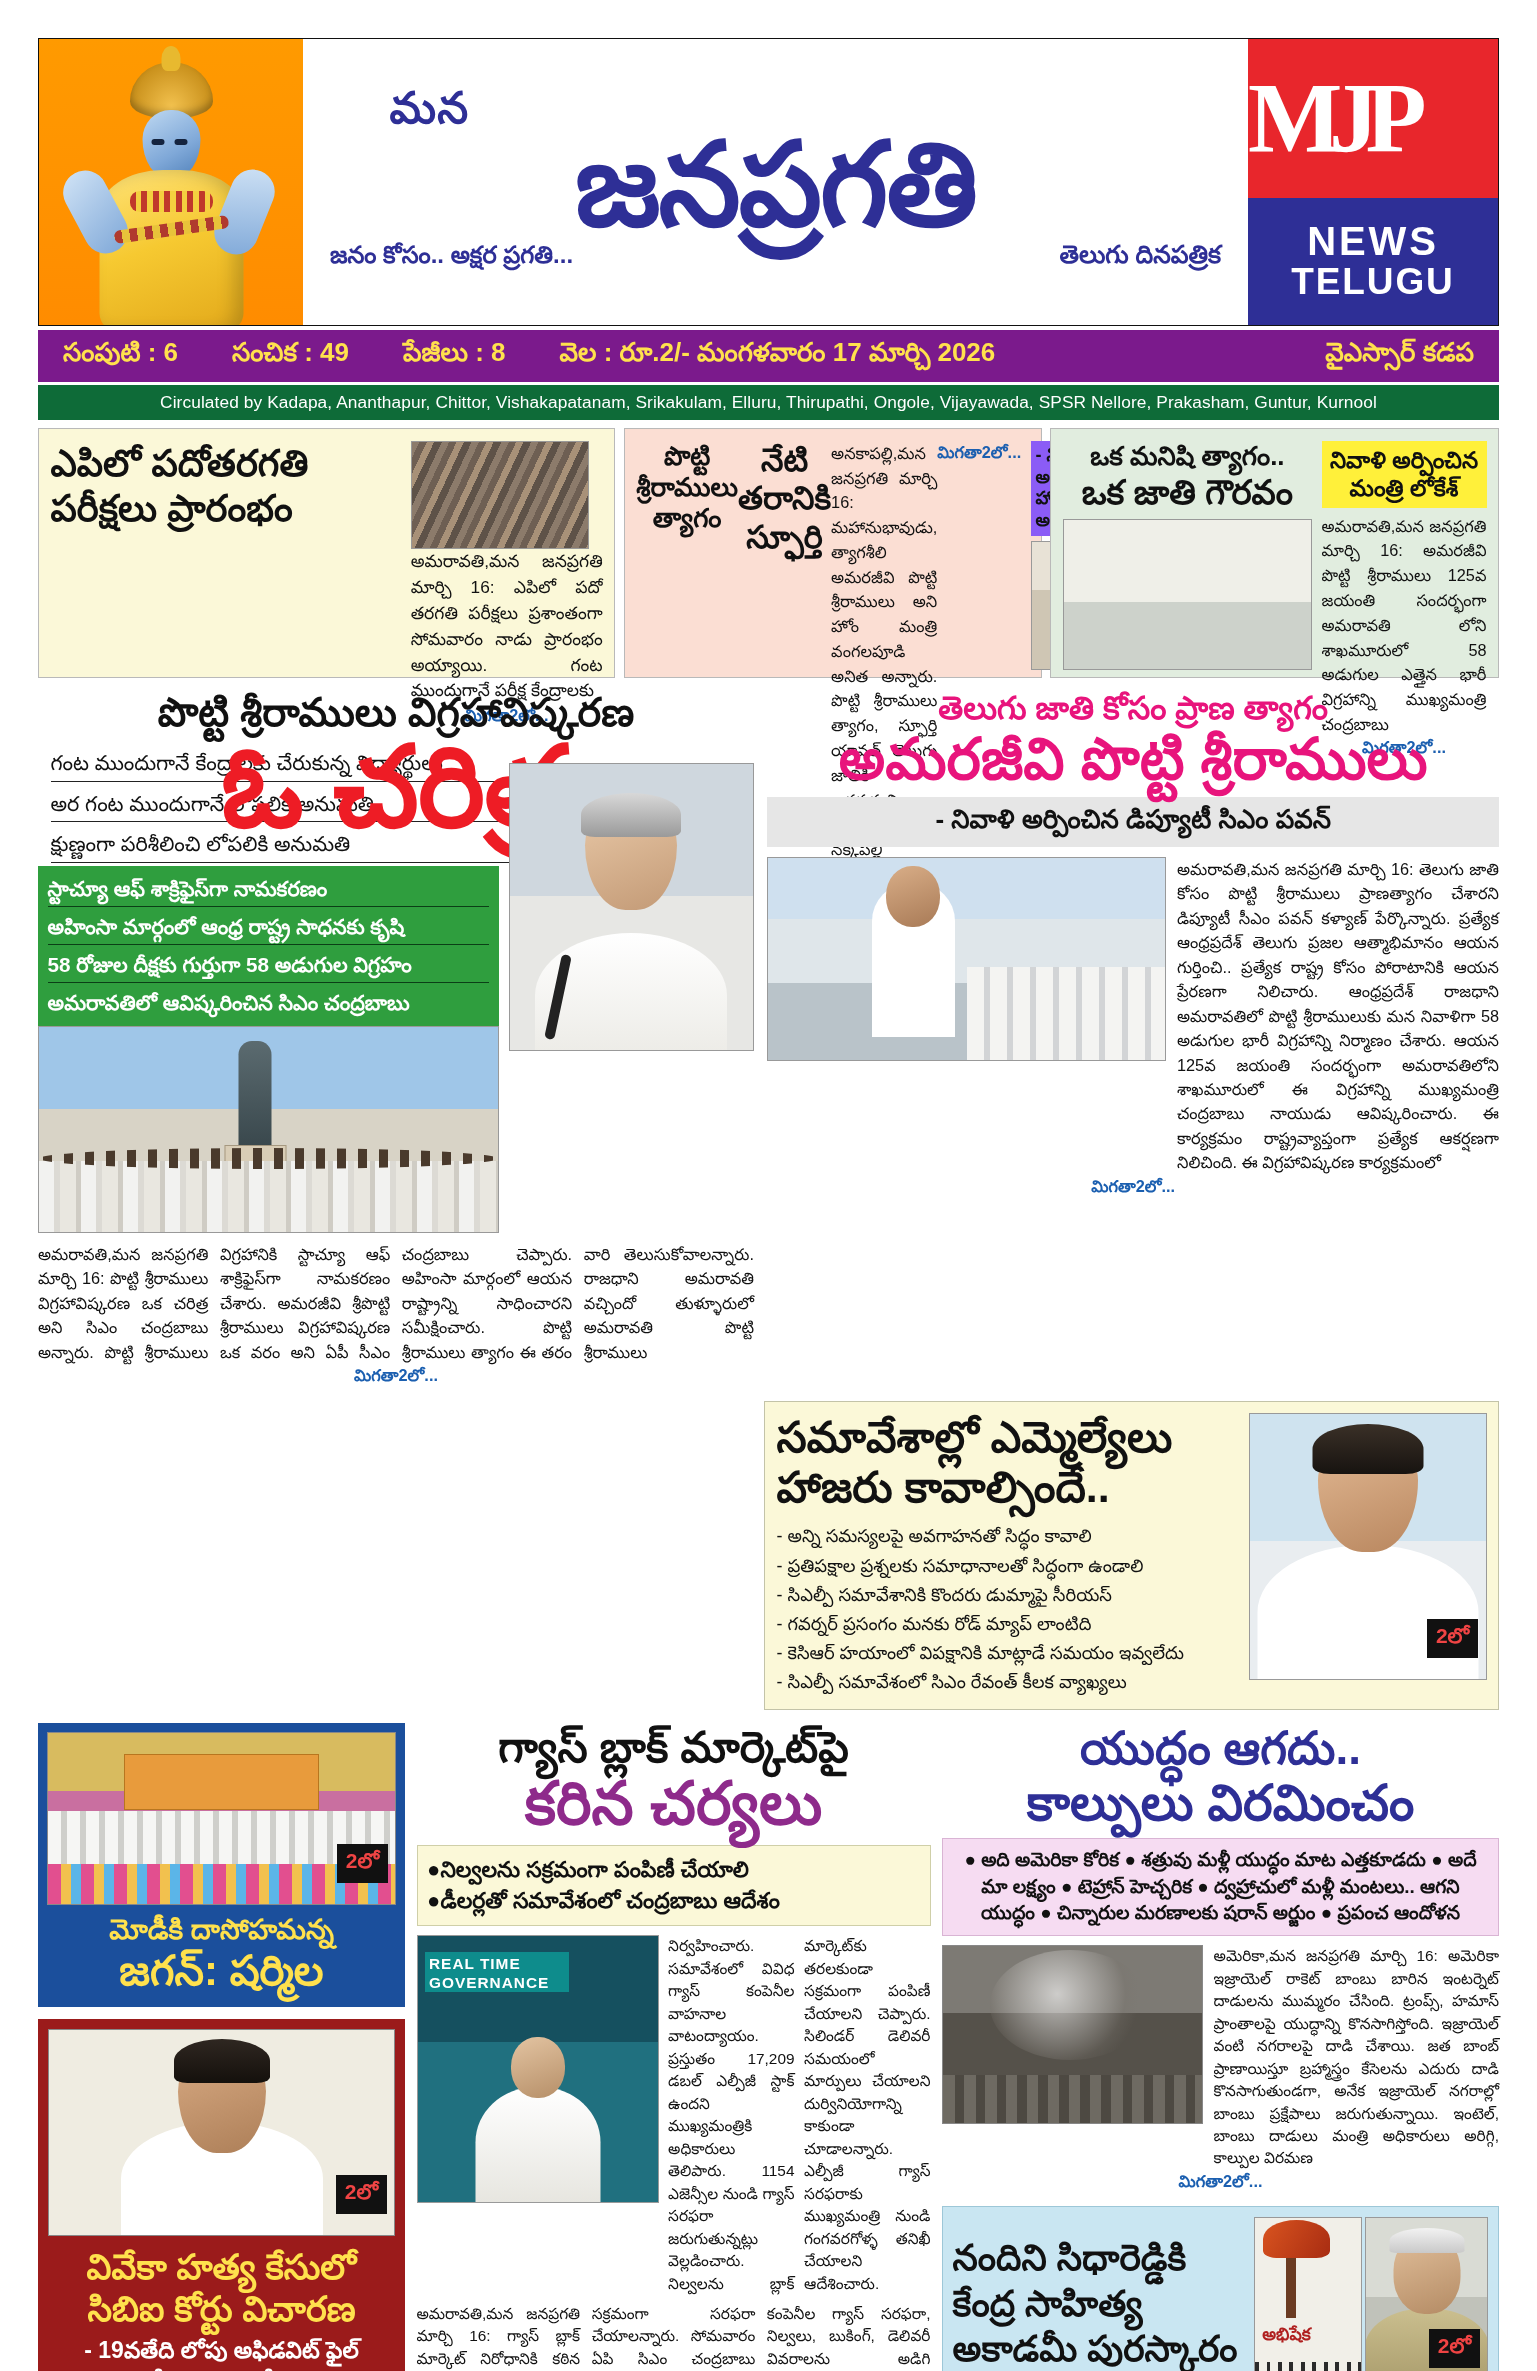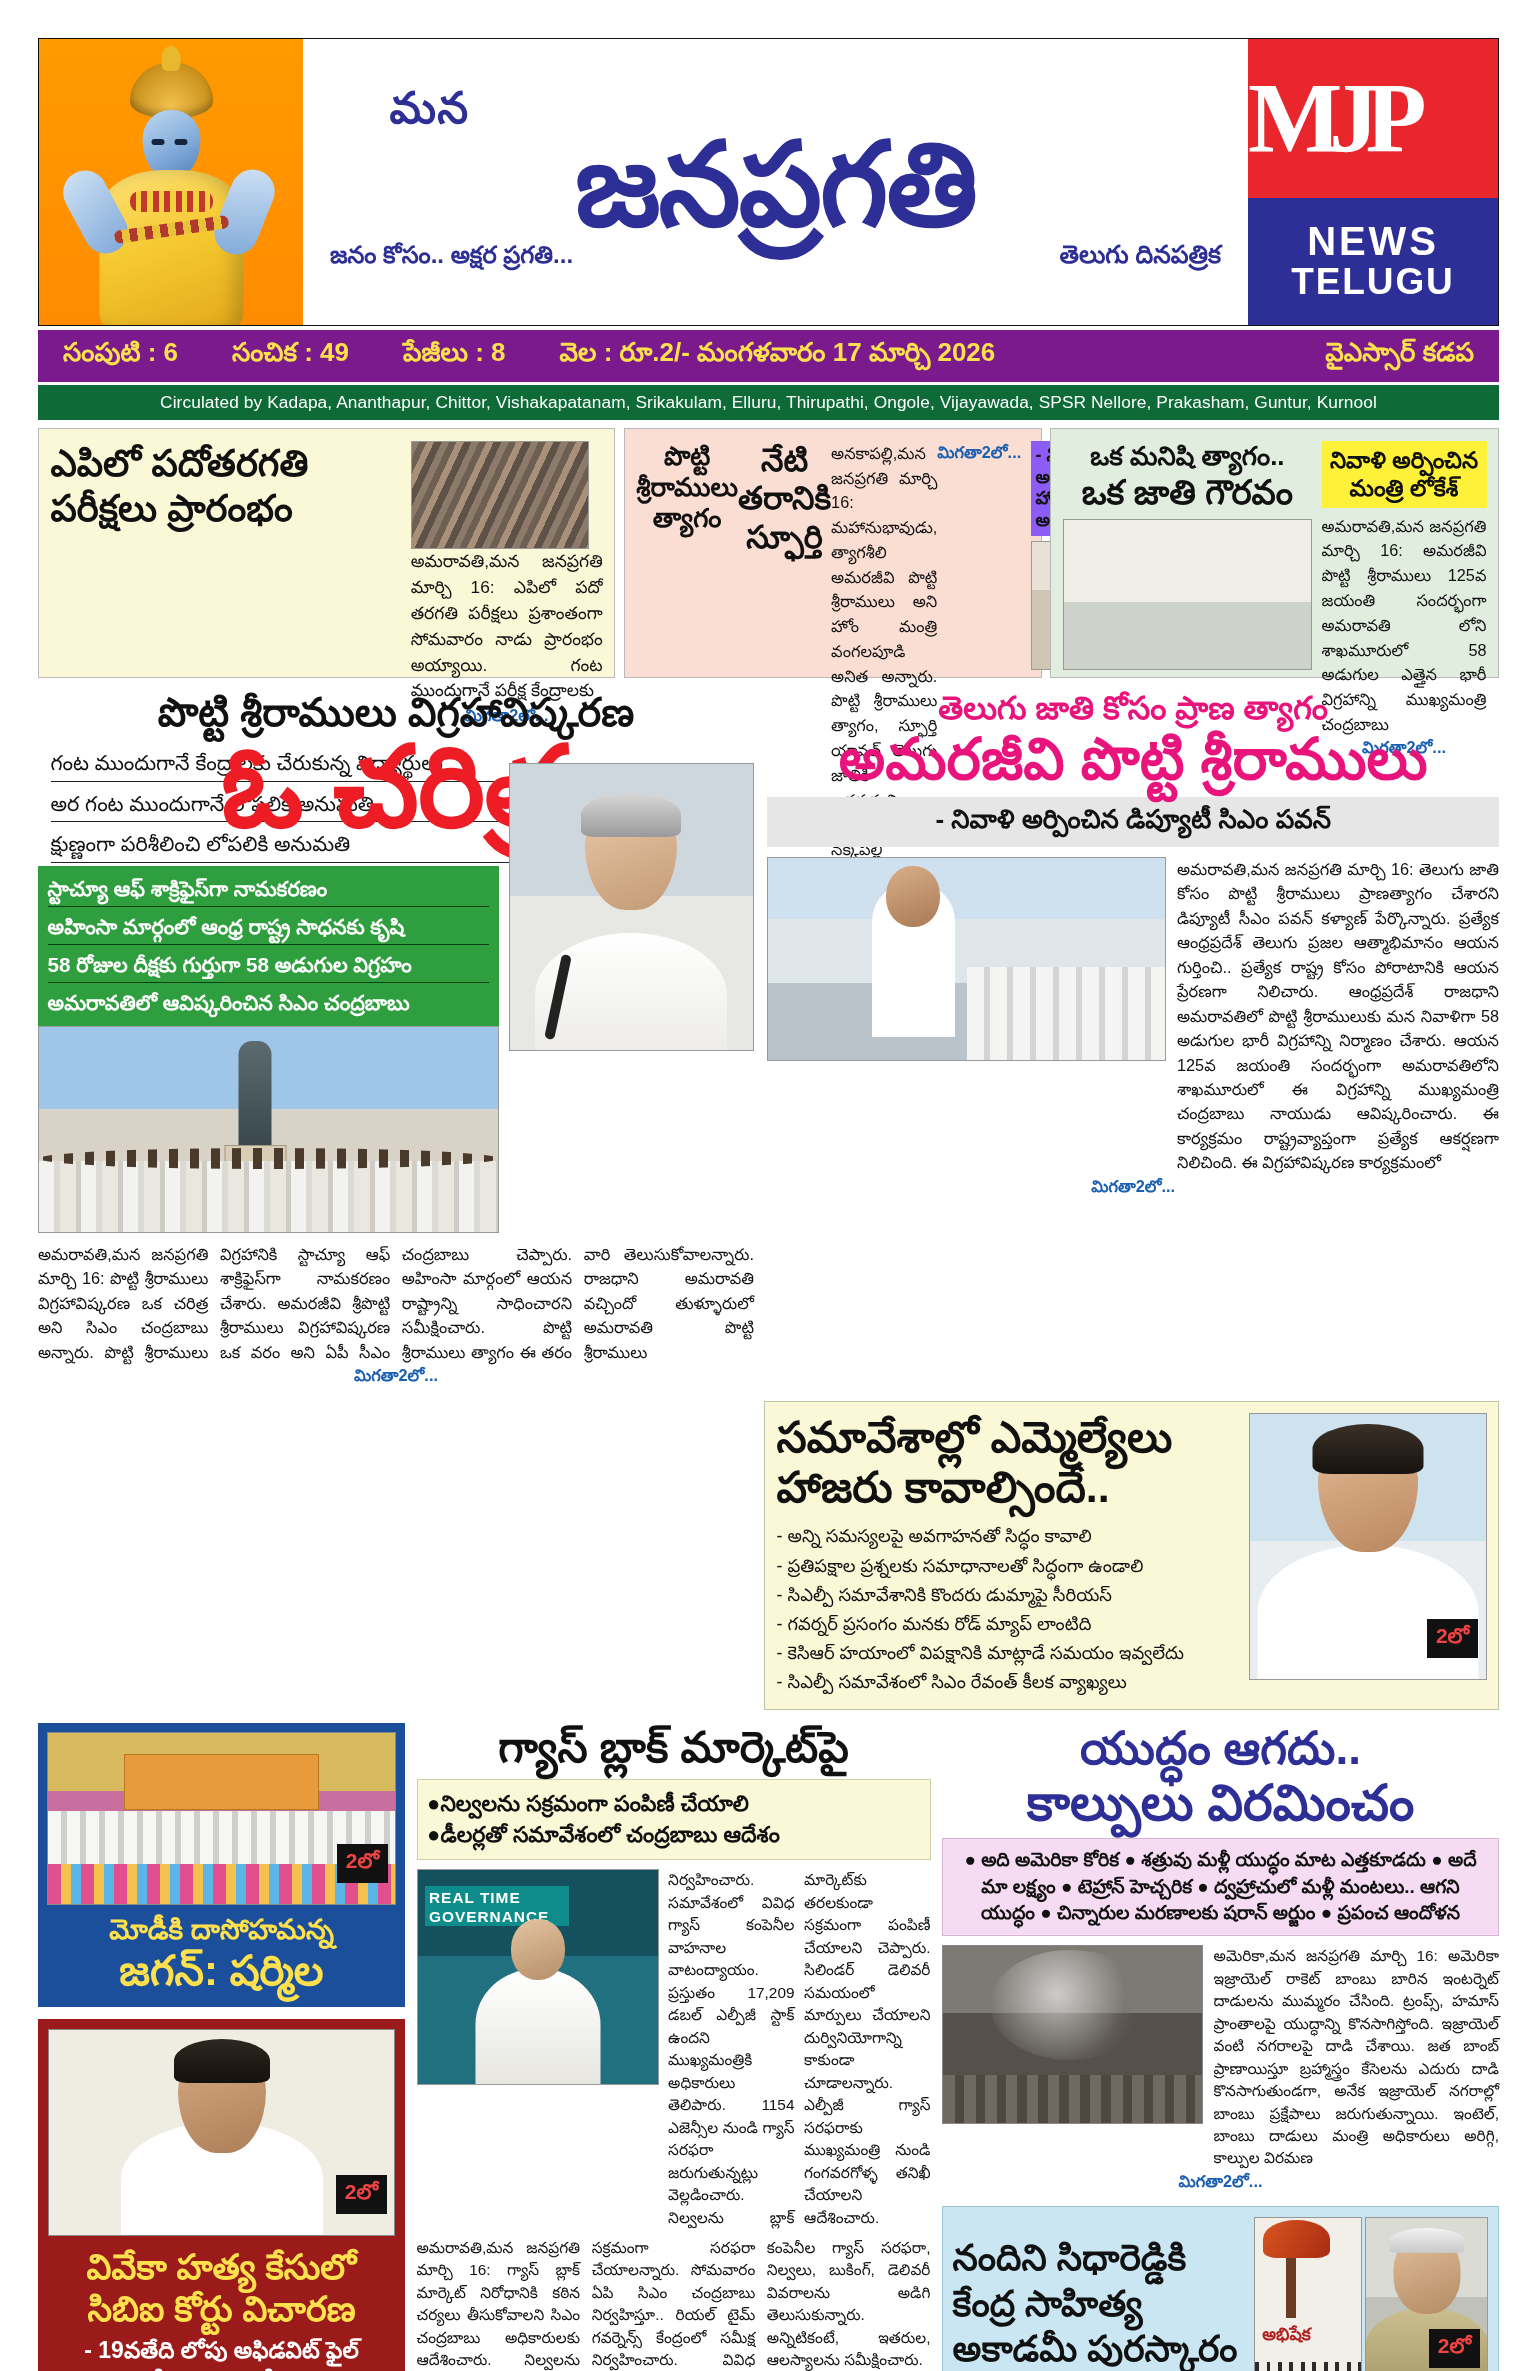--- a/index.html
+++ b/index.html
@@ -190,21 +190,21 @@
   .vv-body { position:absolute; left:50%; bottom:0; transform:translateX(-50%); width:202px; height:113px;
      background:#fff; border-radius:52% 52% 0 0;}
   .viveka-t { color:#FFE14D; text-align:center; font-size:35px; font-weight:bold; line-height:1.2; padding:3.8px 5.8px 1.9px 5.8px;}
   .viveka-sub { color:#fff; text-align:center; font-size:23px; font-weight:bold; line-height:1.3; padding:3.8px 7.7px 9.6px 7.7px;}
 
   .gas-k { text-align:center; font-size:43px; font-weight:bold; line-height:1.12; }
   .gas-h { text-align:center; font-size:60px; font-weight:bold; color:#8E2A8B; line-height:1.1; }
   .gas-bul { background:#FBF8D8; border:1px solid #cfcfa8; margin-top:7.7px; padding:7.7px 9.6px; }
   .gas-bul div { font-size:22px; font-weight:bold; line-height:1.44; }
   .gas-content { display:flex; gap:9.6px; margin-top:9.6px; }
-  .gas-photo { width:242px; height:216px; border:1px solid #999; position:relative; overflow:hidden;
+  .gas-photo { width:242px; height:268px; border:1px solid #999; position:relative; overflow:hidden;
      background:linear-gradient(180deg,#15505f 0 40%, #20707f 40% 100%); }
   .rtg-box { position:absolute; left:7.7px; top:15.4px; width:60%; height:40px; background:#0e8c8c; }
   .rtg-t1 { position:absolute; left:11.5px; top:19px; color:#fff; font-size:15.4px; font-weight:bold; letter-spacing:1px;}
   .rtg-t2 { position:absolute; left:11.5px; top:38px; color:#fff; font-size:15.4px; font-weight:bold; letter-spacing:1px;}
   .rtg-person { position:absolute; left:50%; bottom:0; transform:translateX(-50%); width:125px; height:115px;
      background:linear-gradient(180deg,#ffffff,#e7e6e0); border-radius:48% 48% 0 0;}
   .rtg-head { position:absolute; left:50%; bottom:104px; transform:translateX(-50%); width:54px; height:61px;
      background:linear-gradient(160deg,#e3c4a2,#b68f68); border-radius:48%;}
   .gas-body { flex:1; font-size:15.4px; line-height:1.46; text-align:justify; column-count:2; column-gap:9.6px;}
   .gas-body2 { font-size:15.4px; line-height:1.46; text-align:justify; margin-top:7.7px; column-count:3; column-gap:11.5px;}
@@ -426,20 +426,21 @@
           <div class="vv-hair"></div>
           <span class="badge2">2లో</span>
         </div>
         <div class="viveka-t">వివేకా హత్య కేసులో సిబిఐ కోర్టు విచారణ</div>
         <div class="viveka-sub">- 19వతేది లోపు అఫిడవిట్ ఫైల్ చేయాలని ఆదేశం</div>
       </div>
     </div>
 
     <div class="b-col2">
       <div class="gas-k">గ్యాస్ బ్లాక్ మార్కెట్‌పై</div>
+      <div class="gas-h">కరిన చర్యలు</div>
       <div class="gas-bul">
         <div>●నిల్వలను సక్రమంగా పంపిణీ చేయాలి</div>
         <div>●డీలర్లతో సమావేశంలో చంద్రబాబు ఆదేశం</div>
       </div>
       <div class="gas-content">
         <div class="gas-photo">
           <div class="rtg-box"></div>
           <div class="rtg-t1">REAL TIME</div>
           <div class="rtg-t2">GOVERNANCE</div>
           <div class="rtg-person"></div>

